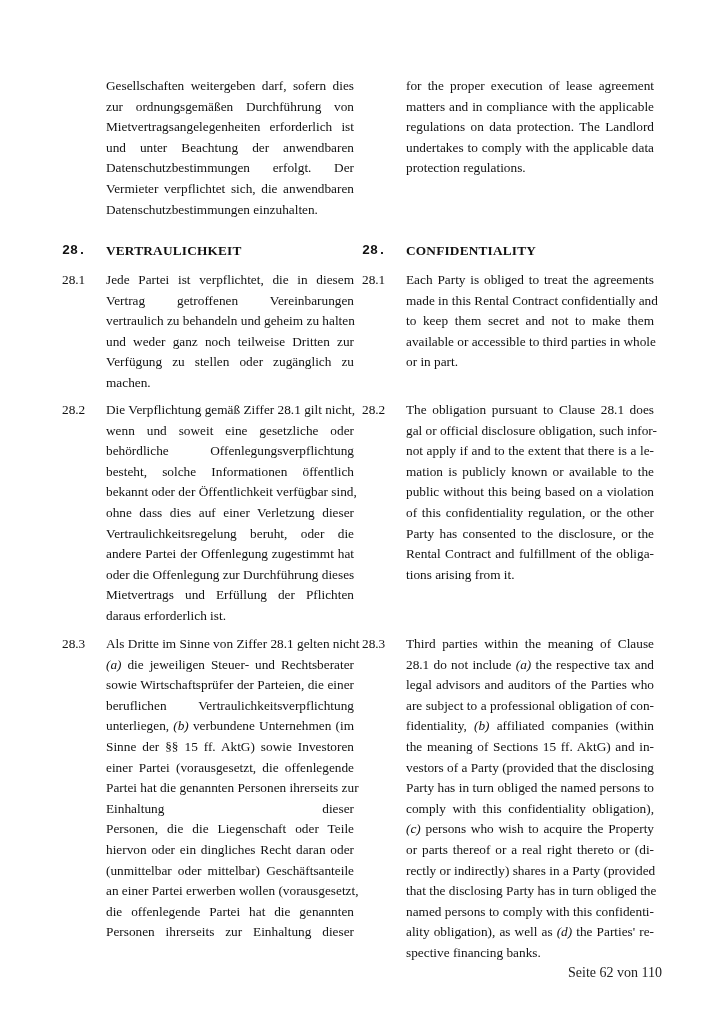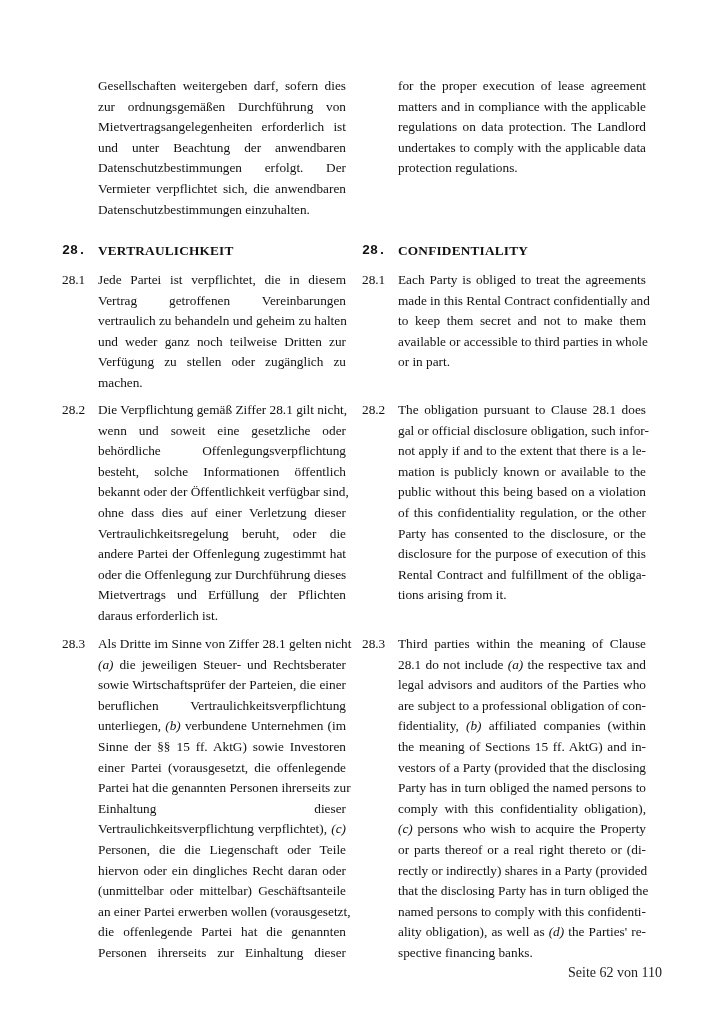--- a/index.html
+++ b/index.html
@@ -10,21 +10,21 @@
     }
     .col { position: absolute; width: 300px; }
     .col-de { left: 62px; }
     .col-en { left: 362px; }
     .block { position: absolute; left: 0; width: 300px; }
     .num {
       position: absolute; left: 0; top: 0;
       font-size: 13.3px; line-height: 20.6px;
     }
     .num.bold { font-weight: bold; font-family: Liberation Mono, monospace; }
-    .text { position: absolute; left: 36px; width: 248px; }
+    .text { position: absolute; left: 44px; width: 248px; }
     .line {
       display: block; font-size: 13.3px; line-height: 20.6px; height: 20.6px;
       text-align: justify; text-align-last: justify; white-space: nowrap;
     }
     .line.last { text-align-last: left; }
     .heading {
       font-size: 13.3px; line-height: 20.6px; font-weight: bold;
       letter-spacing: 0.2px;
     }
     .page-num {
@@ -91,21 +91,20 @@
       <div class="text" id="de-283">
           <span class="line">Als Dritte im Sinne von Ziffer 28.1 gelten nicht</span>
           <span class="line"><i>(a)</i> die jeweiligen Steuer- und Rechtsberater</span>
           <span class="line">sowie Wirtschaftsprüfer der Parteien, die einer</span>
           <span class="line">beruflichen Vertraulichkeitsverpflichtung</span>
           <span class="line">unterliegen, <i>(b)</i> verbundene Unternehmen (im</span>
           <span class="line">Sinne der §§ 15 ff. AktG) sowie Investoren</span>
           <span class="line">einer Partei (vorausgesetzt, die offenlegende</span>
           <span class="line">Partei hat die genannten Personen ihrerseits zur</span>
           <span class="line">Einhaltung dieser</span>
-          <span class="line">Vertraulichkeitsverpflichtung verpflichtet), <i>(c)</i></span>
           <span class="line">Personen, die die Liegenschaft oder Teile</span>
           <span class="line">hiervon oder ein dingliches Recht daran oder</span>
           <span class="line">(unmittelbar oder mittelbar) Geschäftsanteile</span>
           <span class="line">an einer Partei erwerben wollen (vorausgesetzt,</span>
           <span class="line">die offenlegende Partei hat die genannten</span>
           <span class="line">Personen ihrerseits zur Einhaltung dieser</span>
         </div>
     </div>
   </div>
 
@@ -140,21 +139,20 @@
     <div class="block" style="top:400px;">
       <span class="num">28.2</span>
       <div class="text">
         <span class="line">The obligation pursuant to Clause 28.1 does</span>
         <span class="line">gal or official disclosure obligation, such infor-</span>
         <span class="line">not apply if and to the extent that there is a le-</span>
         <span class="line">mation is publicly known or available to the</span>
         <span class="line">public without this being based on a violation</span>
         <span class="line">of this confidentiality regulation, or the other</span>
         <span class="line">Party has consented to the disclosure, or the</span>
-        <span class="line">disclosure for the purpose of execution of this</span>
         <span class="line">Rental Contract and fulfillment of the obliga-</span>
         <span class="line last">tions arising from it.</span>
       </div>
     </div>
 
     <div class="block" style="top:634px;">
       <span class="num">28.3</span>
       <div class="text" id="en-283">
           <span class="line">Third parties within the meaning of Clause</span>
           <span class="line">28.1 do not include <i>(a)</i> the respective tax and</span>

